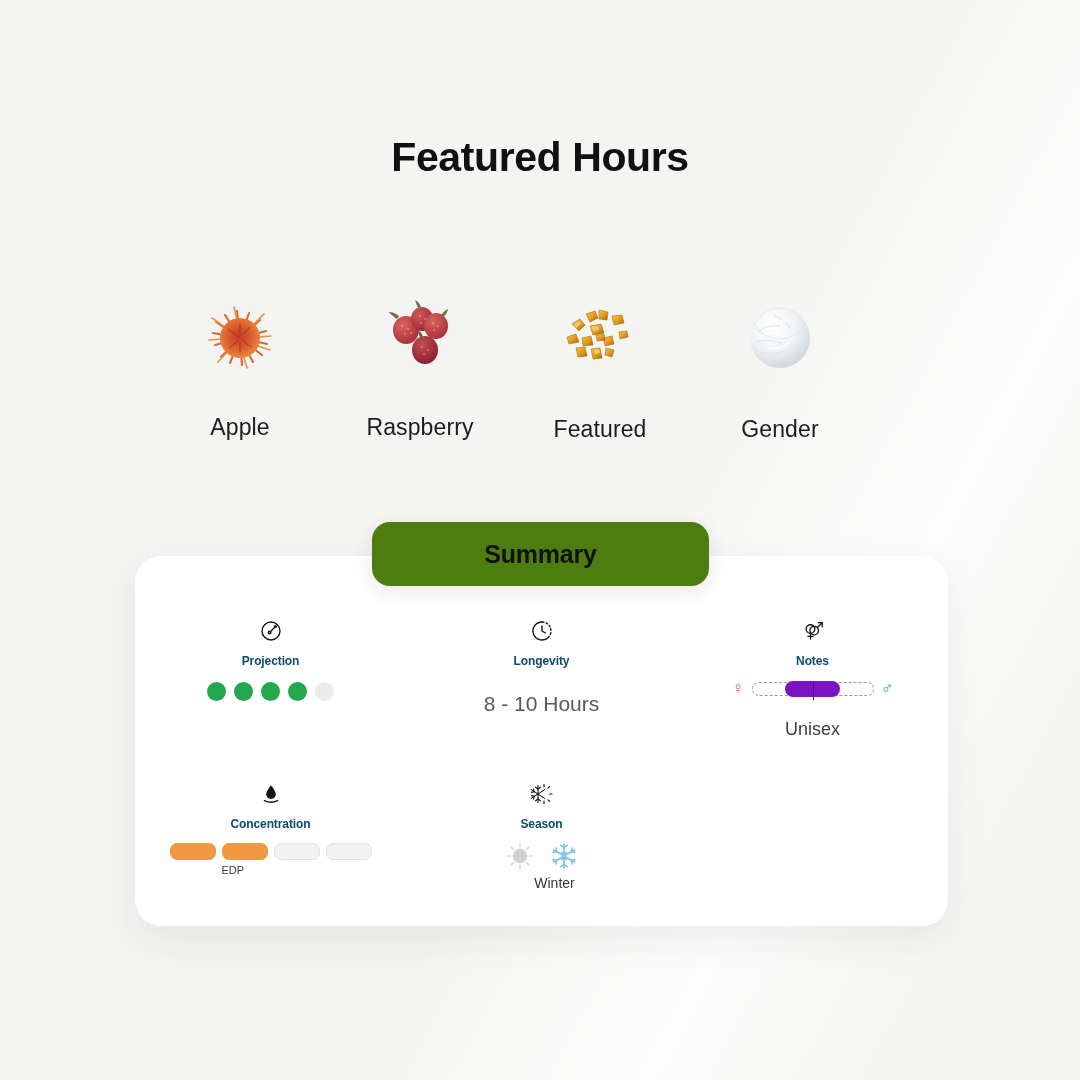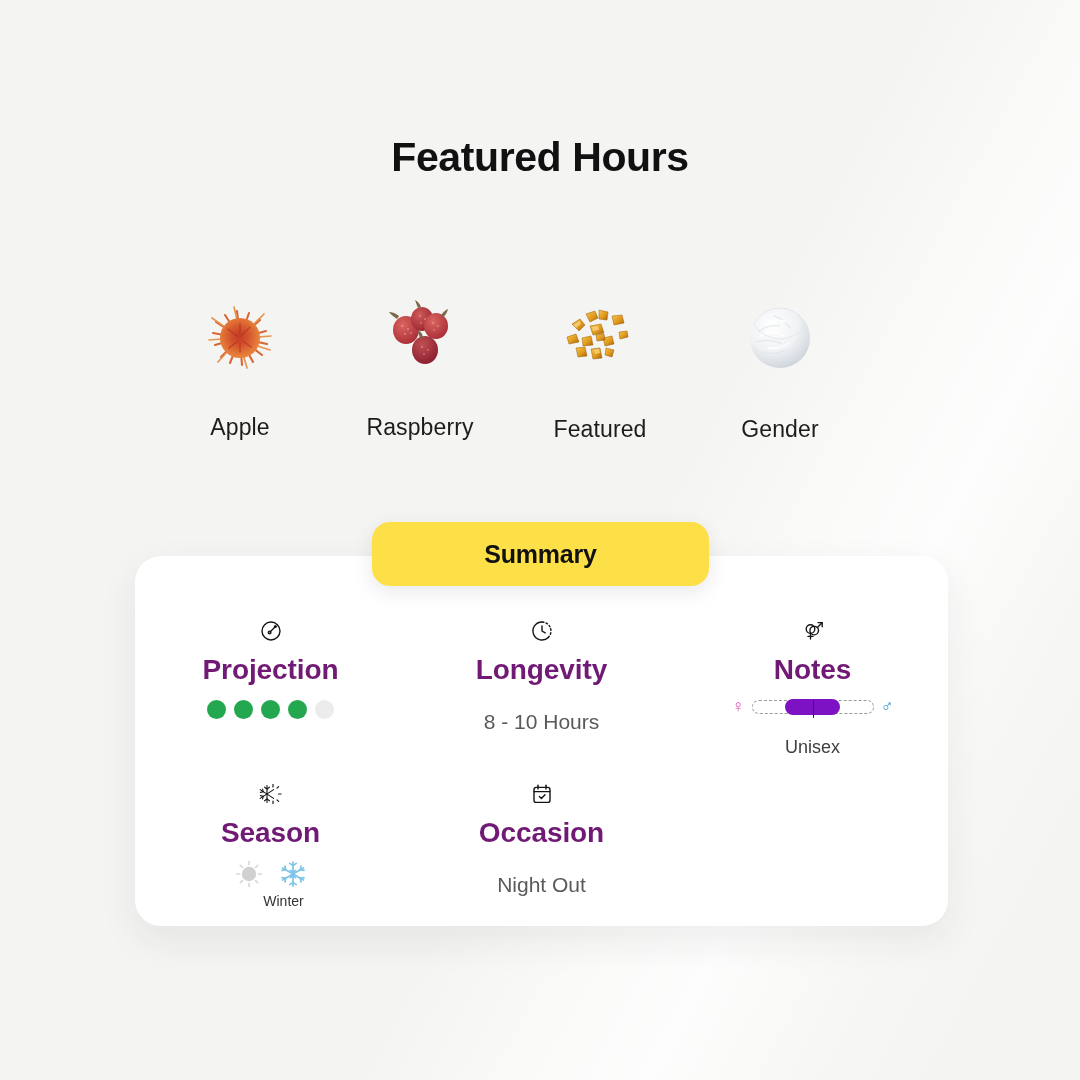--- a/index.html
+++ b/index.html
@@ -86,21 +86,21 @@
     border-radius: 26px;
     box-shadow: 0 14px 38px rgba(40,40,40,0.075);
   }
 
   .summary-pill {
     position: absolute;
     left: 372px;
     top: 522px;
     width: 337px;
     height: 64px;
-    background: #fde047;
+    background: #4d7c0f;
     border-radius: 18px;
     box-shadow: 0 6px 20px rgba(40,40,40,0.10);
     display: flex;
     align-items: center;
     justify-content: center;
     font-size: 25px;
     font-weight: bold;
     color: #111111;
     letter-spacing: -0.2px;
   }
@@ -117,23 +117,23 @@
   }
   .cell {
     display: flex;
     flex-direction: column;
     align-items: center;
     padding-top: 16px;
   }
   .cell .icon { height: 30px; display: flex; align-items: center; justify-content: center; }
   .cell .cell-title {
     margin-top: 8px;
-    font-size: 28px;
+    font-size: 12px;
     font-weight: bold;
-    color: #701a75;
+    color: #0c4a6e;
     letter-spacing: -0.1px;
   }
   .cell .cell-value {
     margin-top: 24px;
     font-size: 21px;
     color: #5a5a5a;
   }
 
   
   .dots { margin-top: 14px; display: flex; gap: 8px; }
@@ -423,20 +423,38 @@
           <span class="g-track">
             <span class="g-fill" style="left: 27%; width: 46%;"></span>
             <span class="g-knob" style="left: 50%;"></span>
           </span>
           <span class="sym male">♂</span>
         </div>
         <div class="gender-caption">Unisex</div>
       </div>
     </div>
 
+    <div class="cell">
+      <div class="icon">
+        <svg width="24" height="24" viewBox="0 0 24 24" fill="none" stroke="#141414" stroke-width="1.4" stroke-linecap="round" stroke-linejoin="round">
+          <path d="M12 3.2 C12 3.2 7.2 9 7.2 12.2 a4.8 4.8 0 0 0 9.6 0 C16.8 9 12 3.2 12 3.2 Z" fill="#141414" stroke="none"></path>
+          <path d="M5.4 18.6 q6.6 3.4 13.2 0"></path>
+        </svg>
+      </div>
+      <div class="cell-title">Concentration</div>
+      <div class="conc-wrap">
+        <div class="bars">
+            <span class="bar on"></span>
+            <span class="bar on"></span>
+            <span class="bar"></span>
+            <span class="bar"></span>
+          </div>
+        <div class="conc-caption">EDP</div>
+      </div>
+    </div>
 
     <div class="cell">
       <div class="icon">
         <svg width="26" height="26" viewBox="0 0 26 26" fill="none" stroke="#141414" stroke-width="1.2" stroke-linecap="round" stroke-linejoin="round">
           <path d="M15 6.2 a6.8 6.8 0 0 1 0 13.6 a6.8 6.8 0 0 0 0 -13.6 Z" fill="#141414" stroke="none"></path>
           <g stroke="#141414" stroke-width="1.2">
             <path d="M15 3.6 L15 6"></path>
               <path d="M20.6 5.6 L19 7.2"></path>
               <path d="M23 13 L20.6 13"></path>
             <path d="M20.6 20.4 L19 18.8"></path>
@@ -496,28 +514,15 @@
                 <path d="M15 13 L17.6 11.5"></path>
               <path d="M15 17 L12.4 18.5"></path>
                 <path d="M15 17 L17.6 18.5"></path>
             </svg>
           </span>
         </div>
         <div class="season-caption">Winter</div>
       </div>
     </div>
 
-    <div class="cell">
-      <div class="icon">
-        <svg width="24" height="24" viewBox="0 0 24 24" fill="none" stroke="#141414" stroke-width="1.4" stroke-linecap="round" stroke-linejoin="round">
-          <rect x="4" y="5.4" width="16" height="15" rx="2.2"></rect>
-          <path d="M8 3.2 L8 7"></path>
-            <path d="M16 3.2 L16 7"></path>
-          <path d="M4 9.6 L20 9.6"></path>
-          <path d="M9.4 14.6 L11.4 16.6 L15 12.8"></path>
-        </svg>
-      </div>
-      <div class="cell-title">Occasion</div>
-      <div class="cell-value">Night Out</div>
-    </div>
 
   </div>
 </div>
 
 </body></html>

